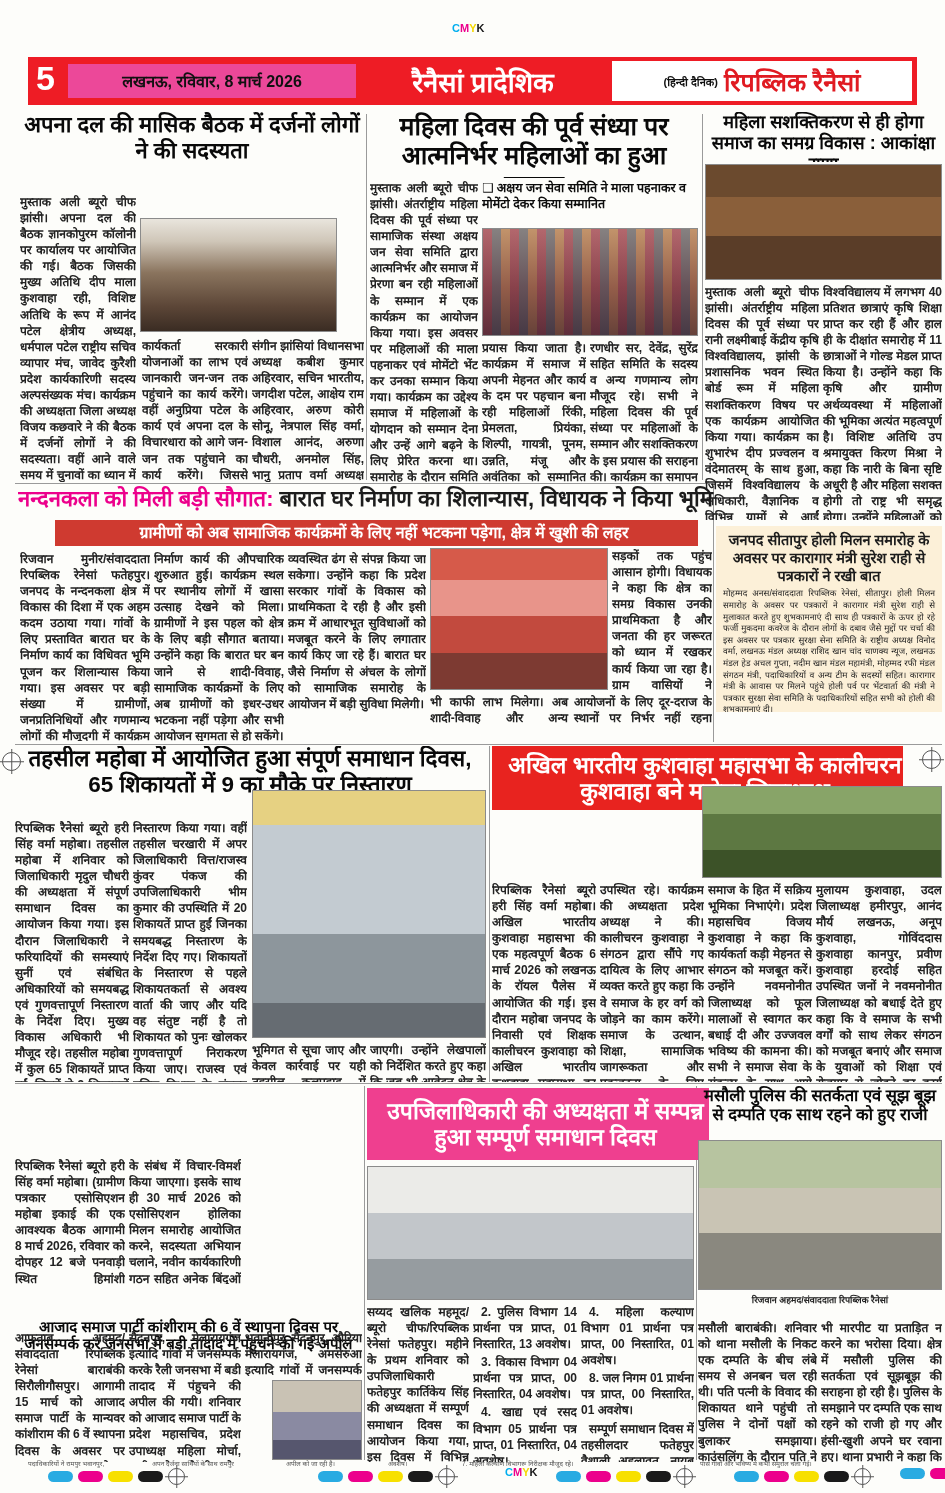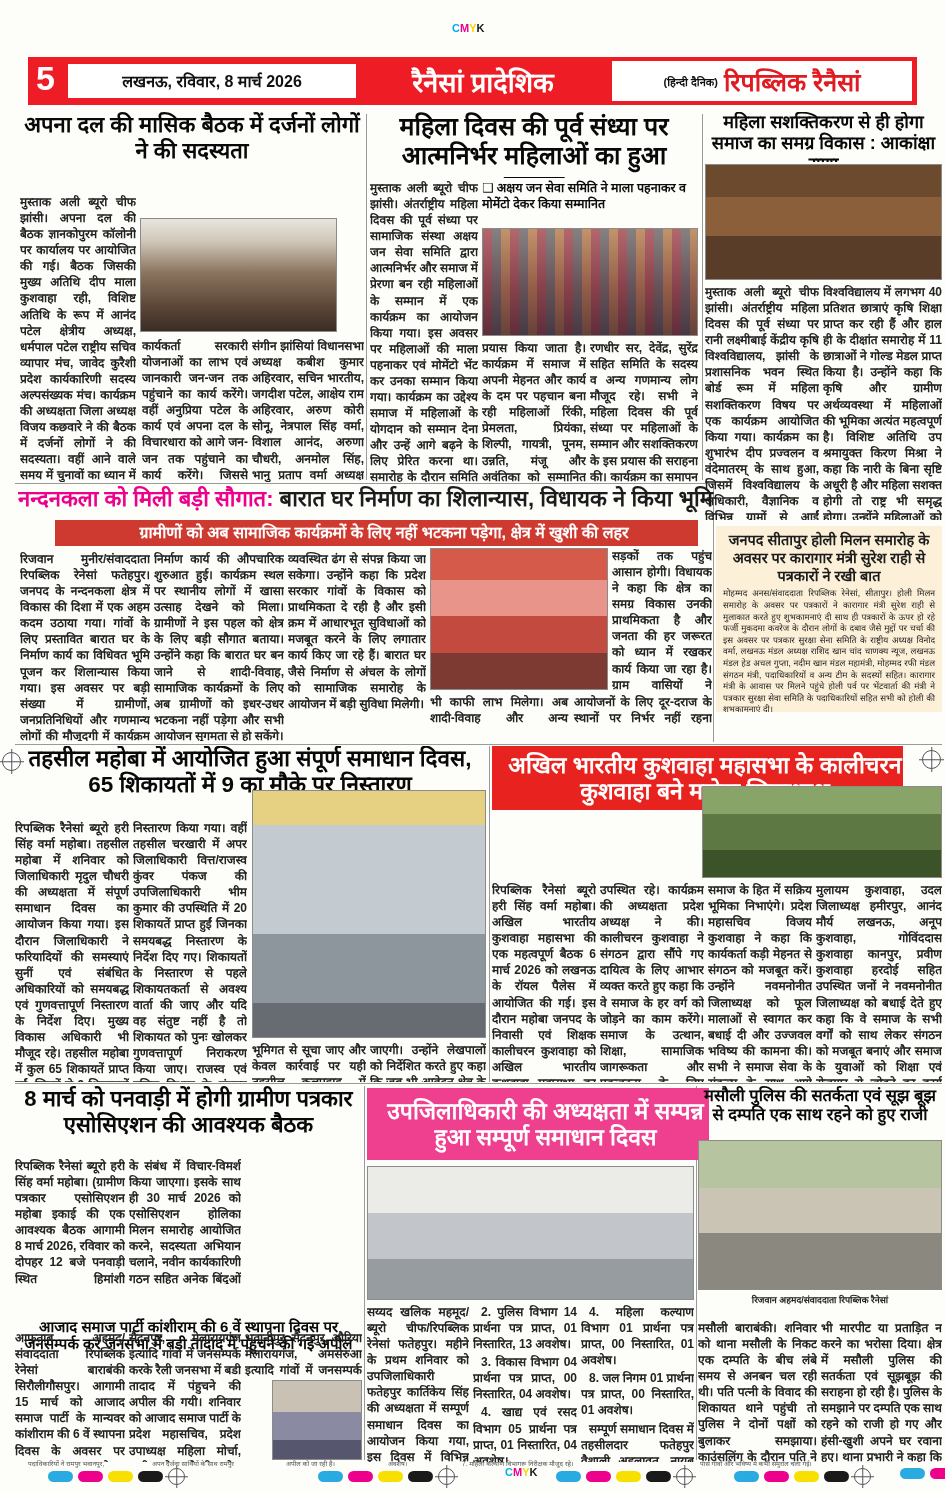--- a/index.html
+++ b/index.html
@@ -10,21 +10,21 @@
   .byline{font-weight:bold;text-align:center;text-indent:0;}
   .hl{position:absolute;font-weight:bold;text-align:center;line-height:1.16;color:#090909;overflow:hidden;}
   .banner{position:absolute;display:flex;align-items:center;justify-content:center;text-align:center;
           font-weight:bold;color:#fff;line-height:1.15;overflow:hidden;padding-left:15px;}
   .photo{position:absolute;border:1px solid #8b8b8b;box-sizing:border-box;}
   .vrule{position:absolute;width:1px;background:#9a9a9a;}
   .hrule{position:absolute;height:1px;background:#9a9a9a;}
   
   .masthead{position:absolute;left:28px;top:57px;width:889px;height:48px;background:#ee1c25;}
   .pagenum{position:absolute;left:8px;top:2px;color:#fff;font-size:34px;font-weight:bold;}
-  .datebox{position:absolute;left:40px;top:7px;width:288px;height:34px;background:#ffffff;
+  .datebox{position:absolute;left:40px;top:7px;width:288px;height:34px;background:#ec4899;
            display:flex;align-items:center;justify-content:center;font-weight:bold;font-size:16px;color:#111;}
   .edition{position:absolute;left:330px;top:5px;width:250px;height:38px;color:#fff;font-size:27px;
            font-weight:bold;display:flex;align-items:center;justify-content:center;}
   .paperbox{position:absolute;left:584px;top:4px;width:300px;height:40px;background:#fff;
             display:flex;align-items:center;justify-content:center;gap:6px;}
   .paperbox .daily{font-size:11px;font-weight:bold;color:#111;}
   .paperbox .pname{font-size:25px;font-weight:bold;color:#e01b22;}
   .cmyk{position:absolute;font-weight:bold;font-size:11px;letter-spacing:0px;}
   .cmyk span:nth-child(1){color:#00aeef;}
   .cmyk span:nth-child(2){color:#ec008c;}
@@ -137,21 +137,20 @@
   <div class="col" style="left:252px;top:1042px;width:114px;height:40px;">भूमिगत से सूचा जाए और केवल कार्रवाई पर यही तहसील कुलपहाड़ में शिकायतों का समाधान सुनिश्चित किया जाए। जिलाधिकारी ने यह भी कहा कि शिकायतों के निस्तारण की गुणवत्ता की जांच की जाएगी। यदि निस्तारण में किसी प्रकार की लापरवाही पाई गई तो संबंधित के विरुद्ध कठोर कार्रवाई की</div>
   <div class="col" style="left:370px;top:1042px;width:116px;height:40px;">जाएगी। उन्होंने लेखपालों को निर्देशित करते हुए कहा कि जब भी आवेदन क्षेत्र के गांवों में जाएं तो निश्चित रूप से ग्रामीणों की समस्याओं का समाधान कराएं। इस मौके पर तहसीलदार, नायब तहसीलदार सहित समस्त विभागीय अधिकारी एवं कर्मचारी मौजूद रहे।</div>
 
   <div class="banner" style="left:492px;top:746px;width:396px;height:64px;background:#e8231f;font-size:23px;">अखिल भारतीय कुशवाहा महासभा के कालीचरन कुशवाहा बने महोबा जिलाध्यक्ष</div>
   <div class="photo ph-a7" style="left:702px;top:786px;width:240px;height:92px;"></div>
   <div class="col" style="left:492px;top:882px;width:104px;height:200px;">रिपब्लिक रैनेसां ब्यूरो हरी सिंह वर्मा महोबा। अखिल भारतीय कुशवाहा महासभा की एक महत्वपूर्ण बैठक 6 मार्च 2026 को लखनऊ के रॉयल पैलेस में आयोजित की गई। इस दौरान महोबा जनपद के निवासी एवं शिक्षक कालीचरन कुशवाहा को अखिल भारतीय कुशवाहा महासभा का महोबा जिलाध्यक्ष मनोनीत किया गया। इस अवसर पर प्रदेश नेतृत्व ने कहा कि संगठन को मजबूत करने</div>
   <div class="col" style="left:600px;top:882px;width:104px;height:200px;">उपस्थित रहे। कार्यक्रम की अध्यक्षता प्रदेश अध्यक्ष ने की। कालीचरन कुशवाहा ने संगठन द्वारा सौंपे गए दायित्व के लिए आभार व्यक्त करते हुए कहा कि वे समाज के हर वर्ग को जोड़ने का काम करेंगे। समाज के उत्थान, शिक्षा, सामाजिक जागरूकता और एकजुटता के लिए निरंतर प्रयास किए जाएंगे। प्रदेश अध्यक्ष निदेश सिंह कुशवाहा ने कहा कि कुशवाहा समाज को संगठित करना ही महासभा का मुख्य उद्देश्य है। बैठक में प्रदेश कोषाध्यक्ष, युवा प्रकोष्ठ, महिला प्रकोष्ठ के पदाधिकारी समेत बड़ी संख्या में समाज के लोग</div>
   <div class="col" style="left:708px;top:882px;width:104px;height:200px;">समाज के हित में सक्रिय भूमिका निभाएंगे। प्रदेश महासचिव विजय कुशवाहा ने कहा कि कार्यकर्ता कड़ी मेहनत से संगठन को मजबूत करें। उन्होंने नवमनोनीत जिलाध्यक्ष को फूल मालाओं से स्वागत कर बधाई दी और उज्जवल भविष्य की कामना की। सभी ने समाज सेवा के संकल्प के साथ आगे बढ़ने का आश्वासन दिया।</div>
   <div class="col" style="left:816px;top:882px;width:126px;height:200px;">मुलायम कुशवाहा, उदल जिलाध्यक्ष हमीरपुर, आनंद मौर्य लखनऊ, अनूप कुशवाहा, गोविंददास कुशवाहा कानपुर, प्रवीण कुशवाहा हरदोई सहित उपस्थित जनों ने नवमनोनीत जिलाध्यक्ष को बधाई देते हुए कहा कि वे समाज के सभी वर्गों को साथ लेकर संगठन को मजबूत बनाएं और समाज के युवाओं को शिक्षा एवं रोजगार से जोड़ने का कार्य करें। बैठक का समापन सहभोज के साथ हुआ।</div>
 
-  <div class="hl" style="left:15px;top:1086px;width:347px;height:66px;font-size:22px;">8 मार्च को पनवाड़ी में होगी ग्रामीण पत्रकार एसोसिएशन की आवश्यक बैठक</div>
   <div class="col" style="left:15px;top:1158px;width:110px;height:126px;">रिपब्लिक रैनेसां ब्यूरो हरी सिंह वर्मा महोबा। (ग्रामीण पत्रकार एसोसिएशन महोबा इकाई की एक आवश्यक बैठक आगामी 8 मार्च 2026, रविवार को दोपहर 12 बजे पनवाड़ी स्थित हिमांशी इंटरप्राइजेज, महोबा रोड, पनवाड़ी पेट्रोल पंप के समीप आयोजित की जाएगी। बैठक में संगठन से जुड़े विभिन्न महत्वपूर्ण विषयों पर चर्चा की जाएगी। बैठक का एजेंडा 15 मार्च 2026 को जनपद बिजावर के प्रस्तावित अधिवेशन</div>
   <div class="col" style="left:129px;top:1158px;width:112px;height:126px;">के संबंध में विचार-विमर्श किया जाएगा। इसके साथ ही 30 मार्च 2026 को एसोसिएशन होलिका मिलन समारोह आयोजित करने, सदस्यता अभियान चलाने, नवीन कार्यकारिणी गठन सहित अनेक बिंदुओं पर चर्चा होगी। सभी सदस्यों से समय से बैठक में उपस्थित होने की अपील की गई है। बैठक में जिलाध्यक्ष, जिला</div>
 
   <div class="hl" style="left:15px;top:1286px;width:347px;height:42px;font-size:15px;margin-top:32px;">आजाद समाज पार्टी कांशीराम की 6 वें स्थापना दिवस पर जनसम्पर्क कर जनसभा में बडी तादाद में पंहुचने की गई अपील</div>
   <div class="col" style="left:15px;top:1330px;width:110px;height:132px;">आफताब अहमद/संवाददाता रिपब्लिक रेनेसां बाराबंकी सिरौलीगौसपुर। आगामी 15 मार्च को आजाद समाज पार्टी के मान्यवर कांशीराम की 6 वें स्थापना दिवस के अवसर पर जनसभा का आयोजन किया जाएगा जिसको लेकर पदाधिकारियों ने रामपुर भवानपुर,</div>
   <div class="col" style="left:129px;top:1330px;width:112px;height:132px;">सैदनपुर, मेलारायगंज इत्यादि गांवों में जनसम्पर्क करके रैली जनसभा में बडी तादाद में पंहुचने की अपील की गयी। शनिवार को आजाद समाज पार्टी के प्रदेश महासचिव, प्रदेश उपाध्यक्ष महिला मोर्चा, भारी मनोज चौधरी, प्रदेश सचिव उदमान नायक एडवोकेट, सुनक्खा हुसैन, इश गोस्वामी अन्य पदाधिकारियों के साथ अपने दर्जनों साथियों के साथ रामपुर अपील को जा रही है।</div>
   <div class="col" style="left:245px;top:1330px;width:117px;height:46px;">भवानीपुर, सैदनपुर, औरिया मेलारायगंज, अमसेरुआ इत्यादि गांवों में जनसम्पर्क किया गया और 10 बजे उपरोक्त स्थल पर पंहुच कर कार्यक्रम का समर्थन करने की अपील की जा रही है।</div>
   <div class="photo ph-a9" style="left:272px;top:1380px;width:90px;height:80px;"></div>
 
   <div class="banner" style="left:367px;top:1088px;width:327px;height:72px;background:#ef3f8f;font-size:23px;">उपजिलाधिकारी की अध्यक्षता में सम्पन्न हुआ सम्पूर्ण समाधान दिवस</div>

